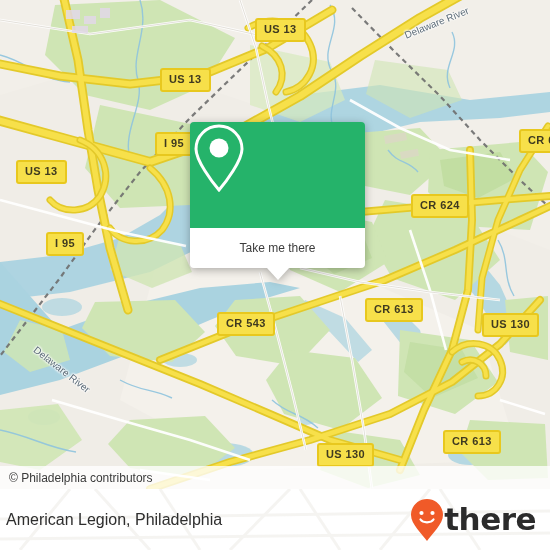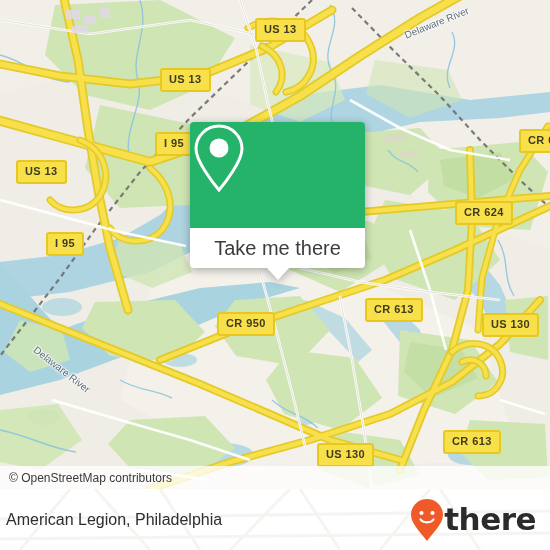--- a/index.html
+++ b/index.html
@@ -70,21 +70,21 @@
   #popup-footer {
     background: #ffffff;
     border-radius: 0 0 4px 4px;
     height: 40px;
     display: flex;
     align-items: center;
     justify-content: center;
   }
   #popup-label {
     color: #3c3c3c;
-    font-size: 20px;
+    font-size: 12px;
     font-family: "Liberation Sans", sans-serif;
   }
   #popup-tail {
     position: absolute;
     left: 50%;
     top: 146px;
     margin-left: -11px;
     width: 0; height: 0;
     border-left: 11px solid transparent;
     border-right: 11px solid transparent;
@@ -312,45 +312,45 @@
         </g>
       </g>
     </svg>
 
     <div class="shield" style="left:255px;top:18px;">US 13</div>
     <div class="shield" style="left:160px;top:68px;">US 13</div>
     <div class="shield" style="left:155px;top:132px;">I 95</div>
     <div class="shield" style="left:16px;top:160px;">US 13</div>
     <div class="shield" style="left:46px;top:232px;">I 95</div>
     <div class="shield" style="left:519px;top:129px;">CR 6</div>
-    <div class="shield" style="left:411px;top:201px;margin-left:44px;">CR 624</div>
+    <div class="shield" style="left:411px;top:194px;">CR 624</div>
     <div class="shield" style="left:365px;top:298px;">CR 613</div>
     <div class="shield" style="left:482px;top:313px;">US 130</div>
-    <div class="shield" style="left:217px;top:312px;">CR 950</div>
+    <div class="shield" style="left:217px;top:312px;">CR 543</div>
     <div class="shield" style="left:317px;top:443px;">US 130</div>
     <div class="shield" style="left:443px;top:430px;">CR 613</div>
 
     <div class="water-label" style="left:405px;top:30px;transform:rotate(-22deg);transform-origin:left center;">Delaware River</div>
     <div class="water-label" style="left:35px;top:343px;transform:rotate(38deg);transform-origin:left center;">Delaware River</div>
 
     <div id="popup">
       <div id="popup-green">
         <svg width="58" height="72" viewBox="0 0 58 72">
           <path d="M29 4 C16.3 4 6 14.3 6 27 C6 38.5 22 60 29 68 C36 60 52 38.5 52 27 C52 14.3 41.7 4 29 4 Z" fill="none" stroke="#ffffff" stroke-width="3"></path>
           <circle cx="29" cy="26" r="9.5" fill="#ffffff"></circle>
         </svg>
       </div>
       <div id="popup-footer">
         <span id="popup-label">Take me there</span>
       </div>
       <div id="popup-tail"></div>
     </div>
 
     <div id="attribution">
-      <span id="attribution-text">© OpenStreetMap contributors</span>
+      <span id="attribution-text">© Philadelphia contributors</span>
     </div>
   </div>
 
   <div id="bottombar">
 
     <svg id="bottombar-ghost" width="550" height="61" viewBox="0 0 550 61">
       <g stroke="#e9e7e2" stroke-width="3" fill="none">
         <path d="M20,61 L70,0"></path>
         <path d="M95,0 L150,61"></path>
         <path d="M160,0 L200,61"></path>

